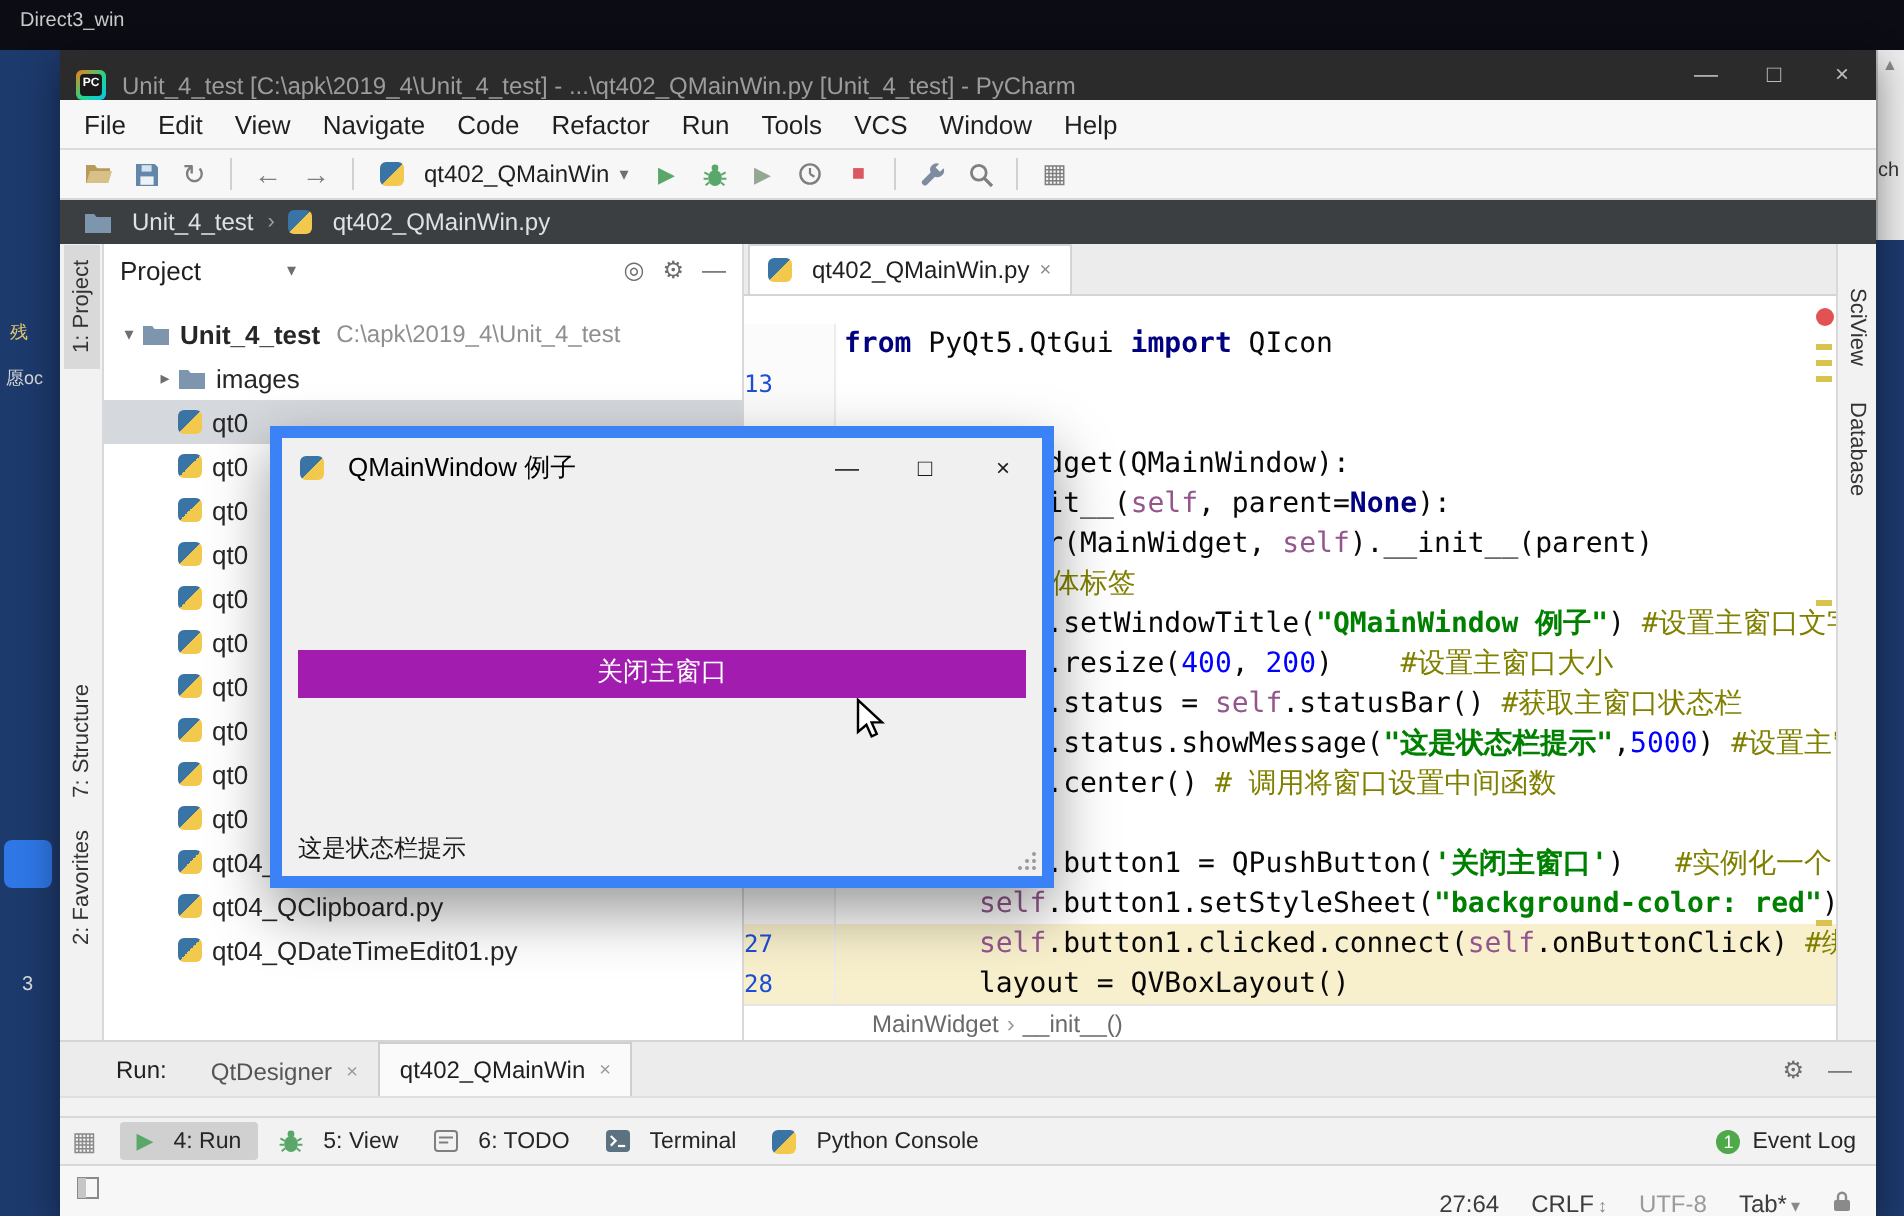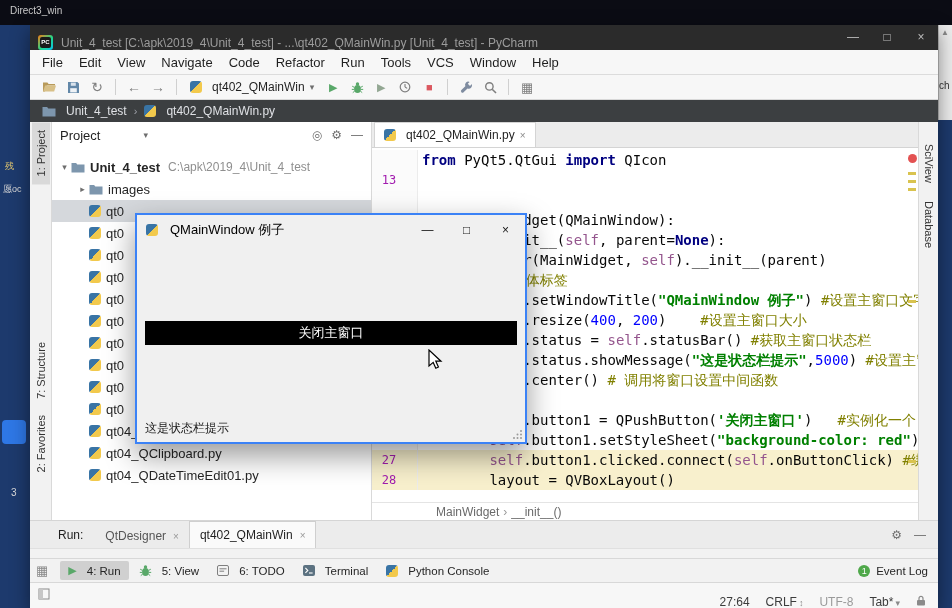--- a/index.html
+++ b/index.html
@@ -60,24 +60,24 @@
   .tlabel.bold { font-weight:bold; }
   .tpath { color:#8f8f8f; font-size:12px; margin-left:8px; }
   .ic-py { width:12px; height:12px; border-radius:3px; background:linear-gradient(135deg,#3974a5 50%,#f2c94c 50%); display:inline-block; }
 
   .editor { flex:1; min-width:0; display:flex; flex-direction:column; background:#fff; position:relative; }
   .tabbar { height:26px; background:#ececec; border-bottom:1px solid #d4d4d4; display:flex; align-items:flex-end; padding-left:2px; flex:none; }
   .tab { height:25px; display:flex; align-items:center; gap:5px; padding:0 9px; font-size:12px; color:#1f1f1f; }
   .tab.active { background:#fff; border:1px solid #d4d4d4; border-bottom:none; }
   .tab-x { color:#8a8a8a; font-size:10px; }
   .codewrap { flex:1; overflow:hidden; position:relative; }
-  .codes { margin-top:2px; }
+  .codes { margin-top:14px; }
   .crow { height:20px; display:flex; }
   .crow.hl { background:#f8f0cd; }
-  .ln { width:46px; padding-right:11px; text-align:center; font:12px/20px "DejaVu Sans Mono",monospace; color:#a21caf; background:#fbfbfb; border-right:1px solid #ececec; flex:none; }
+  .ln { width:46px; padding-right:11px; text-align:left; font:12px/20px "DejaVu Sans Mono",monospace; color:#1d4ed8; background:#fbfbfb; border-right:1px solid #ececec; flex:none; }
   .crow.hl .ln { background:transparent; }
   .lc { flex:1; font:14px/20px "DejaVu Sans Mono",monospace; white-space:pre; overflow:hidden; padding-left:4px; color:#080808; }
   .kw { color:#000080; font-weight:bold; }
   .st { color:#008000; font-weight:bold; }
   .nm { color:#0000ff; }
   .cm { color:#808000; }
   .sf { color:#94558d; }
   .pl { color:#080808; }
   .markscol { position:absolute; right:1px; top:0; width:10px; height:100%; }
   .mark-err { position:absolute; right:0; width:9px; height:9px; border-radius:50%; background:#e35252; }
@@ -105,21 +105,21 @@
   .eventlog { margin-left:auto; display:flex; align-items:center; gap:6px; }
   .ev-dot { width:12px; height:12px; border-radius:50%; background:#4fa84a; color:#fff; font-size:9px; line-height:12px; text-align:center; }
 
   .statusbar { height:26px; background:#f7f7f7; border-top:1px solid #d8d8d8; display:flex; align-items:center; padding:0 12px 0 8px; font-size:12px; color:#3c3c3c; flex:none; gap:8px; }
   .sb-right { margin-left:auto; display:flex; gap:16px; align-items:center;margin-top:12px; }
   .sb-right .dim { color:#9a9a9a; }
   .sb-right i { font-style:normal; }
   .sb-right b { font-weight:normal; font-size:9px; color:#8a8a8a; margin-left:2px; }
 
   
-  .qtwin { position:absolute; left:135px; top:213px; width:392px; height:231px; background:#f0f0f0; border:2px solid #3b82f6; box-shadow:0 12px 28px rgba(0,0,0,.4); z-index:40; }
+  .qtwin { position:absolute; left:135px; top:213px; width:392px; height:231px; background:#f0f0f0; border:6px solid #3b82f6; box-shadow:0 12px 28px rgba(0,0,0,.4); z-index:40; }
   .qt-tb { height:30px; display:flex; align-items:center; padding-left:9px; }
   .qt-title { font-size:13px; color:#000; margin-left:7px; }
   .qt-ctl { margin-left:auto; display:flex; height:30px; }
   .qt-ctl span { width:39px; text-align:center; line-height:30px; font-size:12px; color:#1a1a1a; }
   .qt-btn { position:absolute; left:8px; right:8px; top:106px; height:24px; color:#fff; font-size:13px; text-align:center; line-height:24px; }
   .qt-status { position:absolute; left:8px; bottom:5px; font-size:12px; color:#1a1a1a; }
   .qt-grip { position:absolute; right:2px; bottom:2px; }
   .cursor { position:absolute; left:428px; top:349px; z-index:60; }
 </style>
 </head>
@@ -589,21 +589,21 @@
       <span class="ticon">
           <span class="ic-py"></span>
         </span>
       <span class="qt-title">QMainWindow 例子</span>
       <span class="qt-ctl">
         <span>—</span>
         <span>□</span>
         <span>×</span>
       </span>
     </div>
-    <div class="qt-btn" style="background: #000000;">关闭主窗口</div>
+    <div class="qt-btn" style="background: #a21caf; font-family: Liberation Mono, monospace;">关闭主窗口</div>
     <span class="qt-status">这是状态栏提示</span>
     <svg class="qt-grip" width="11" height="11">
         <g fill="#9a9a9a">
           <circle cx="9" cy="2" r="1"></circle>
           <circle cx="5.5" cy="5.5" r="1"></circle>
           <circle cx="9" cy="5.5" r="1"></circle>
           <circle cx="2" cy="9" r="1"></circle>
           <circle cx="5.5" cy="9" r="1"></circle>
           <circle cx="9" cy="9" r="1"></circle>
         </g>

